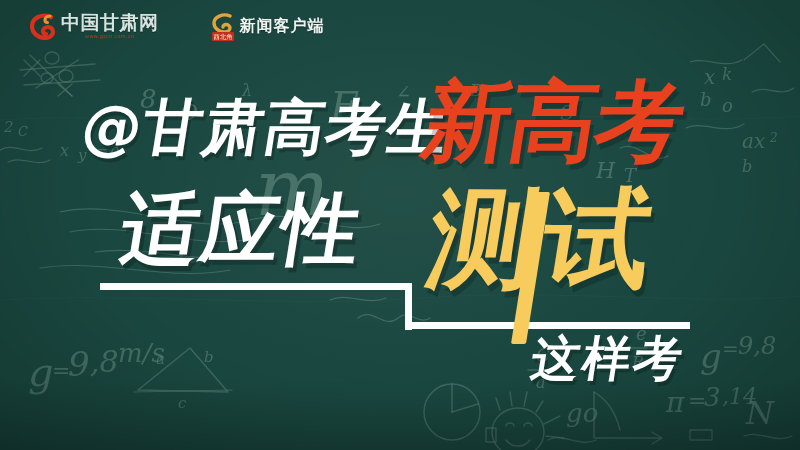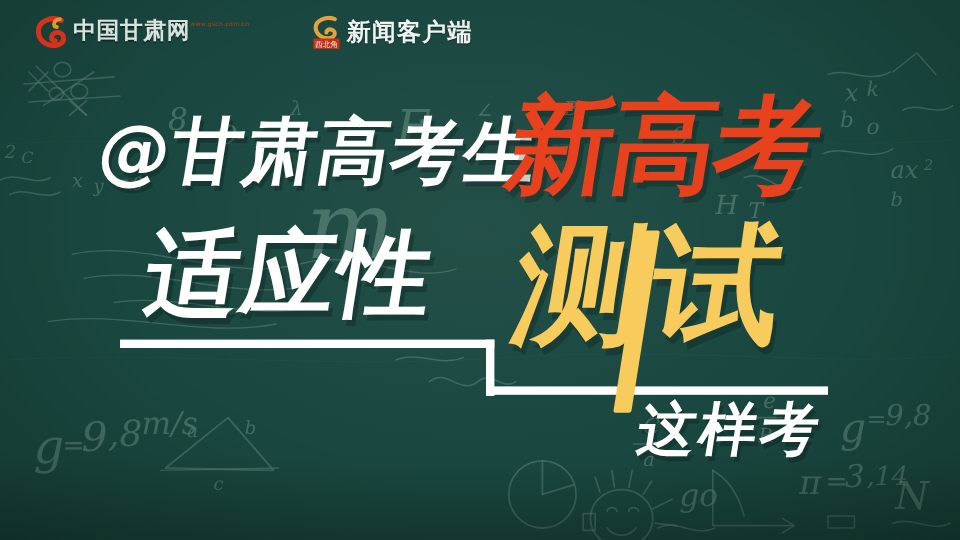--- a/index.html
+++ b/index.html
@@ -37,38 +37,38 @@
     display:flex; align-items:center; gap:10px;
     padding-left:28px;
     z-index:8;
   }
   .logo-block { display:flex; align-items:center; gap:5px; }
 
   .gscn-mark {
     width:28px; height:28px; position:relative; flex:0 0 auto;
   }
   .gscn-mark svg { display:block; }
-  .gscn-text { display:flex; flex-direction:row; line-height:1; }
+  .gscn-text { display:flex; flex-direction:column; line-height:1; }
   .gscn-cn {
     font-family:"DejaVu Sans", sans-serif;
     font-weight:bold; font-size:19px; color:#d7e3df;
     letter-spacing:.5px;
     text-shadow:0 1px 0 rgba(0,0,0,.35);
   }
   .gscn-url {
     font-family:"DejaVu Sans", sans-serif;
     font-size:5px; color:#c23a20; letter-spacing:.3px;
     margin-top:2px; text-align:center;
   }
 
   .xbj-mark { width:24px; height:26px; flex:0 0 auto; position:relative;margin-left:32px; }
   .xbj-mark svg { display:block; }
   .news-client {
     font-family:"DejaVu Sans", sans-serif;
-    font-weight:bold; font-size:20px; color:#eef3f1;
+    font-weight:bold; font-size:16px; color:#eef3f1;
     letter-spacing:1px;
     text-shadow:0 1px 1px rgba(0,0,0,.4);
   }
 
   
   #headline { position:absolute; inset:0; z-index:5; }
 
   .hl {
     position:absolute;
     font-family:"DejaVu Sans", sans-serif;

